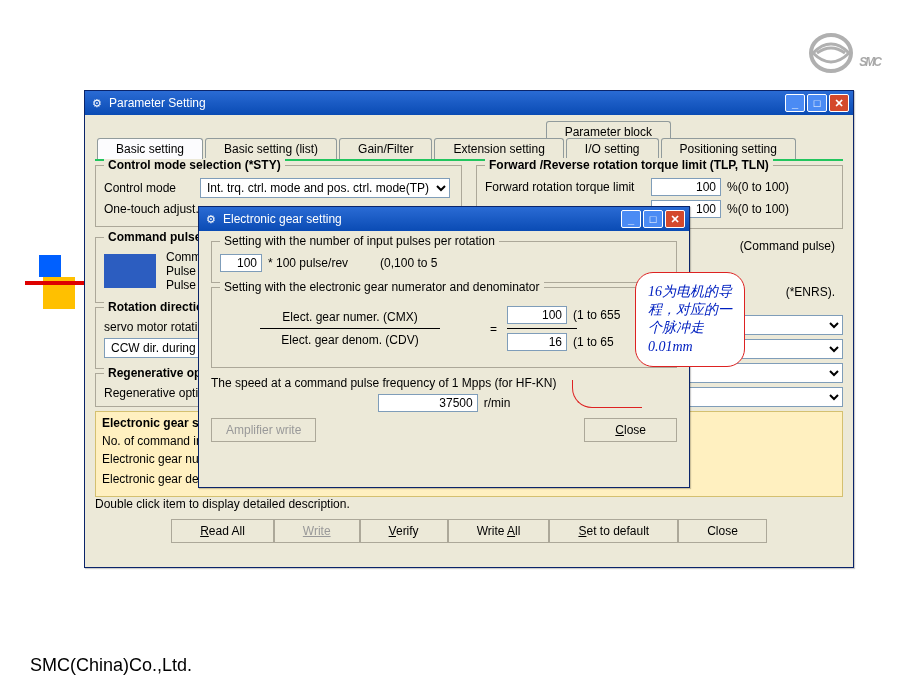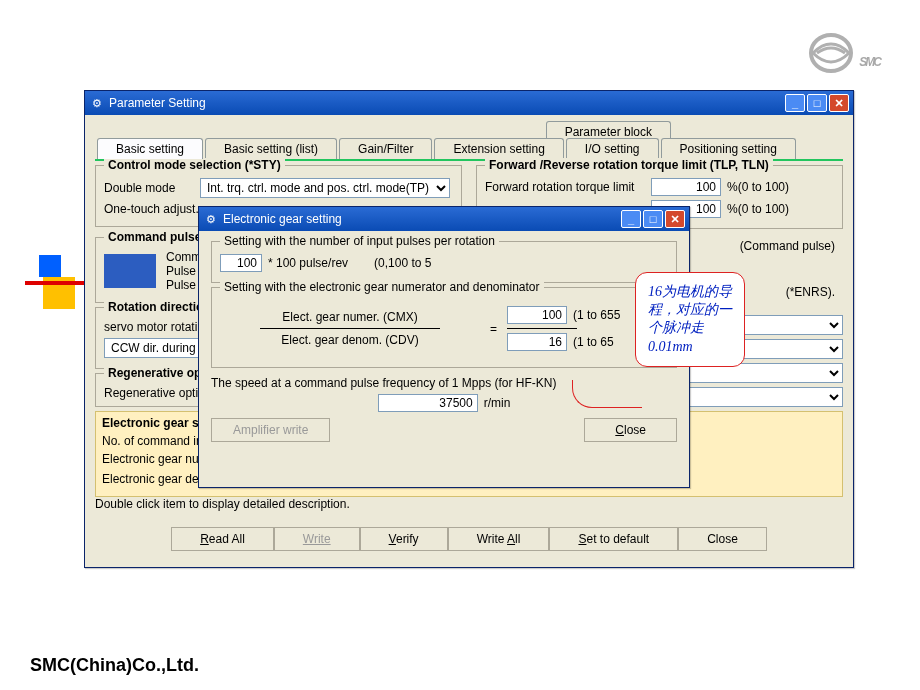--- a/index.html
+++ b/index.html
@@ -1,19 +1,19 @@
 <!DOCTYPE html>
 <html><head>
 <meta charset="utf-8">
 <style>
 * { box-sizing: border-box; margin: 0; padding: 0; font-family: "Microsoft Sans Serif", Tahoma, sans-serif; font-size: 12px; }
 body { background: #fff; width: 920px; height: 690px; position: relative; }
 .logo { position: absolute; top: 28px; right: 40px; font-size: 42px; font-weight: bold; font-style: italic; color: #a8a8a8; letter-spacing: -2px; }
 .logo-circles { display: inline-block; vertical-align: middle; margin-right: 6px; }
-.footer { position: absolute; left: 30px; bottom: 14px; font-size: 18px; font-weight: bold; color: #000; }
+.footer { position: absolute; left: 30px; bottom: 14px; font-size: 18px; font-weight: normal; color: #000; }
 .deco { position:absolute; left:25px; top:255px; }
 .deco .sq1 { width:22px; height:22px; background:#0060ff; position:absolute; left:14px; top:0; }
 .deco .sq2 { width:32px; height:32px; background:#ffc000; position:absolute; left:18px; top:22px; }
 .deco .line { width:70px; height:4px; background:#d00; position:absolute; left:0; top:26px; }
 
 .window { position: absolute; border: 1px solid #0a246a; background: #ece9d8; box-shadow: 1px 1px 1px rgba(0,0,0,.2); }
 .titlebar { height: 24px; background: linear-gradient(#2a6bd4, #0a4bb4); color: #fff; display: flex; align-items: center; padding: 0 4px; font-family: "SimSun", monospace; font-size: 13px; }
 .titlebar .icon { width: 16px; height: 16px; margin-right: 4px; display:inline-flex; align-items:center; justify-content:center; font-size:11px;}
 .titlebar .spacer { flex: 1; }
 .tb-btn { width: 20px; height: 18px; margin-left: 2px; background: #4b8bf4; border: 1px solid #fff; color:#fff; display:flex; align-items:center; justify-content:center; font-weight:bold; font-size:11px; border-radius:2px; cursor:pointer; }
@@ -27,30 +27,30 @@
 .tabstrip .row2 { position:absolute; left:2px; bottom:0; display:flex;justify-content:space-between; }
 .body { padding: 6px 10px 8px 10px; }
 .groupbox { border: 1px solid #aca899; margin: 4px 0; padding: 8px 8px 6px 8px; position: relative; }
 .groupbox > .legend { position: absolute; top: -8px; left: 8px; background: #ece9d8; padding: 0 4px; font-weight: bold; }
 .row { display: flex; align-items: center; margin: 4px 0; gap: 6px; }
 .lbl { min-width: 90px; }
 input.txt { border: 1px solid #7f9db9; background: #fff; height: 18px; padding: 0 4px; text-align: right; width: 70px; }
 select.combo { border: 1px solid #7f9db9; background: #fff; height: 20px; padding: 0 2px; }
 .btn { border: 1px solid #aca899; background: #ece9d8; padding: 4px 28px; cursor: pointer; }
 .btn-disabled { color: #999; }
-.bottombar { display: flex; justify-content: center; margin-top: 16px; }
+.bottombar { display: flex; justify-content: center; margin-top: 8px; }
 .u { text-decoration: underline; }
 .blue-pulse { width: 52px; height: 34px; background:#2c5dc0; display:inline-block; margin-right:4px;}
 .yellow-region { background: #fff0c0; border: 1px solid #d4c070; padding: 4px 6px;}
 .two-col { display: flex; gap: 14px; }
 .two-col > div { flex: 1; }
 
 .sub-window { left: 198px; top: 206px; width: 492px; height: 282px; z-index: 20; }
 .sub-body { padding: 6px 12px; }
-.callout { position:absolute; left:635px; top:272px; width:110px; background:#fff; border:1px solid #d22; border-radius:12px; padding:10px 12px; font-family: KaiTi, "STKaiti", serif; font-size:14px; color:#0020c0; z-index:30; line-height:1.3; font-style: italic;}
+.callout { position:absolute; left:635px; top:272px; width:110px; background:#fff; border:1px solid #d22; border-radius:18px; padding:10px 12px; font-family: KaiTi, "STKaiti", serif; font-size:14px; color:#0020c0; z-index:30; line-height:1.3; font-style: italic;}
 .callout::before { content:""; position:absolute; left:-22px; bottom:18px; width:0; height:0; }
 .callout-tail { position:absolute; left:572px; top:380px; width:70px; height:28px; border:1px solid #d22; border-top:none; border-right:none; border-bottom-left-radius:20px; z-index:29;}
 .combo-wide { width: 540px; }
 </style>
 </head>
 <body>
 
 <div class="deco">
     <div class="sq1"></div>
     <div class="sq2"></div>
@@ -90,21 +90,21 @@
         <div class="tab">I/O setting</div>
         <div class="tab">Positioning setting</div>
       </div>
     </div>
 
     <div class="two-col">
       <div>
         <div class="groupbox">
           <span class="legend">Control mode selection (*STY)</span>
           <div class="row">
-            <span class="lbl">Double mode</span>
+            <span class="lbl">Control mode</span>
             <select class="combo" style="width:250px">
               <option>Int. trq. ctrl. mode and pos. ctrl. mode(TP)</option>
             </select>
           </div>
           <div class="row">
               <span>One-touch adjust.</span>
             </div>
         </div>
       </div>
       <div>
@@ -209,21 +209,21 @@
     <span class="tb-btn">_</span>
     <span class="tb-btn">□</span>
     <span class="tb-btn tb-close">✕</span>
   </div>
   <div class="sub-body">
     <div class="groupbox">
       <span class="legend" style="font-weight:normal">Setting with the number of input pulses per rotation</span>
       <div class="row">
         <input class="txt" style="width: 42px;" value="100">
         <span>* 100 pulse/rev</span>
-        <span style="margin-left:20px">(0,100 to 5</span>
+        <span style="margin-left:26px">(0,100 to 5</span>
       </div>
     </div>
     <div class="groupbox">
       <span class="legend" style="font-weight:normal">Setting with the electronic gear numerator and denominator</span>
       <div style="display:flex; align-items:center; gap:10px; padding:6px 0;">
         <div style="width:260px; text-align:left;">
           <div class="row" style="justify-content:center">
               <span>Elect. gear numer. (CMX)</span>
             </div>
           <div style="height:1px;background:#000;margin:2px 40px;"></div>
@@ -246,21 +246,21 @@
       </div>
     </div>
     <div class="row" style="margin-top:8px">
       <span>The speed at a command pulse frequency of 1 Mpps (for HF-KN)</span>
     </div>
     <div class="row" style="justify-content:center">
       <input class="txt" style="width: 100px;" readonly="" value="37500">
       <span>r/min</span>
     </div>
     <div class="row" style="justify-content:space-between; margin-top:6px;">
-      <button class="btn btn-disabled" style="padding:4px 21px"><span>Amplifier write</span></button>
+      <button class="btn btn-disabled" style="padding:4px 14px"><span>Amplifier write</span></button>
       <button class="btn" style="padding:4px 30px"><span class="u">C</span>lose</button>
     </div>
   </div>
 </div>
 
 <div class="callout">16为电机的导程，对应的一个脉冲走0.01mm</div>
 <div class="callout-tail"></div>
 
 <div class="footer">SMC(China)Co.,Ltd.</div>
 

